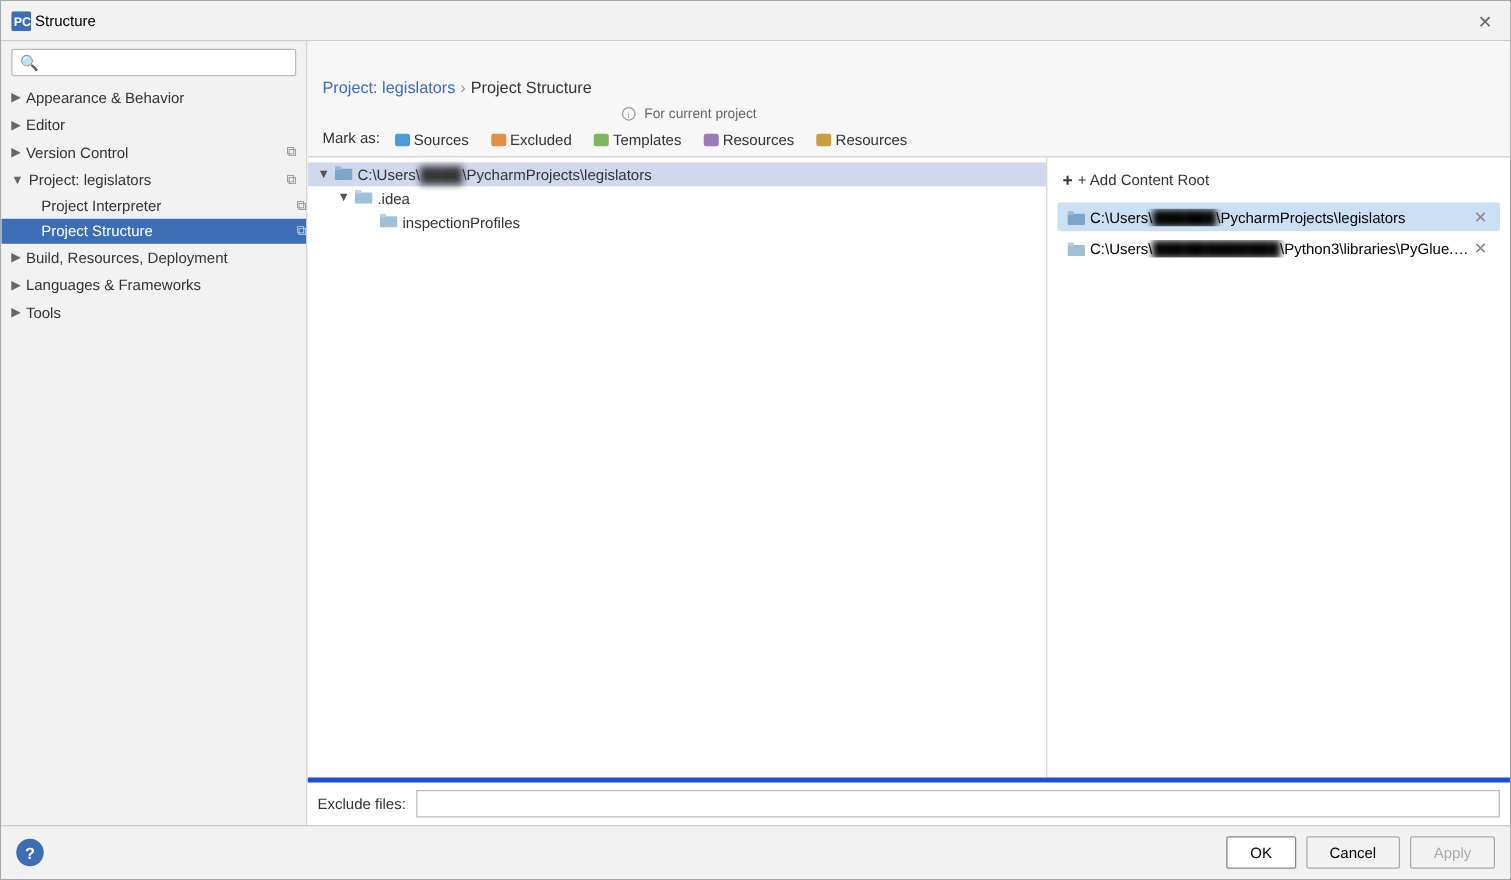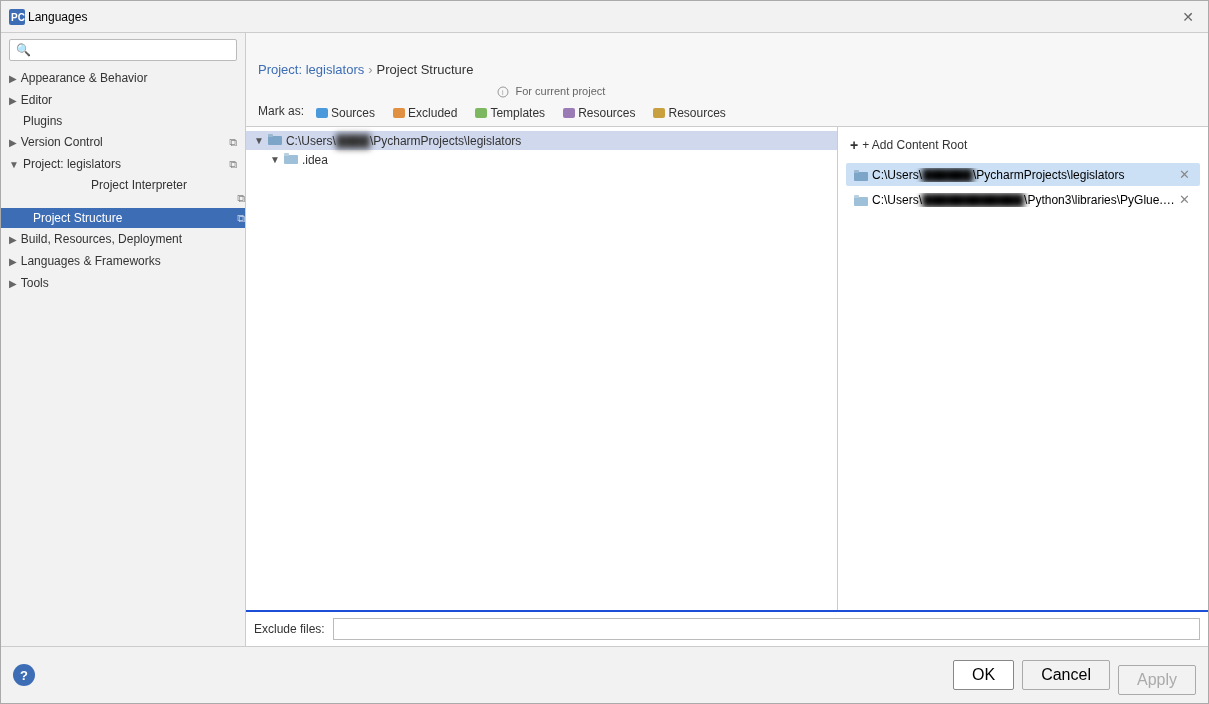--- a/index.html
+++ b/index.html
@@ -237,21 +237,21 @@
       font-size: 13px;
       background: none;
       border: none;
       padding: 0 2px;
     }
     
     .exclude-row {
       display: flex;
       align-items: center;
       padding: 6px 8px;
-      border-top: 2px solid #1d4ed8;
+      border-top: 4px solid #1d4ed8;
       background: white;
       gap: 8px;
     }
     .exclude-label {
       font-size: 12px;
       color: #333;
       white-space: nowrap;
     }
     .exclude-input {
       flex: 1;
@@ -288,87 +288,83 @@
       font-size: 13px;
       font-weight: bold;
       display: flex;
       align-items: center;
       justify-content: center;
     }
     .bottom-btn {
       padding: 5px 18px;
       border: 1px solid #aaa;
       background: #f2f2f2;
-      font-size: 16px;
+      font-size: 12px;
       cursor: pointer;
       border-radius: 2px;
     }
     .bottom-btn.primary {
       background: white;
       border: 1px solid #888;
     }
     .bottom-btn.disabled {
       color: #aaa;
       cursor: default;
-      margin-top: 10px;
     }
     .blurred {
       filter: blur(3px);
       display: inline-block;
     }
   </style>
 </head>
 <body>
 
 <div class="window">
 
   <div class="title-bar">
     <div class="title-bar-left">
       <svg width="16" height="16" viewBox="0 0 16 16">
         <rect width="16" height="16" rx="2" fill="#3d6db5"></rect>
         <text x="2" y="12" font-size="10" fill="white" font-weight="bold">PC</text>
       </svg>
-      <span>Languages</span>
+      <span>Structure</span>
     </div>
     <button class="title-bar-close">✕</button>
   </div>
 
   <div class="main-content">
 
     <div class="sidebar">
       <input class="search-box" type="text" placeholder="🔍" style="">
 
       <div class="sidebar-item parent">
         <span class="arrow">▶</span>
         <span>Appearance &amp; Behavior</span>
       </div>
 
 
       <div class="sidebar-item parent">
         <span class="arrow">▶</span>
         <span>Editor</span>
       </div>
 
-      <div class="sidebar-child">
-        <span>Plugins</span>
-      </div>
 
       <div class="sidebar-item parent">
         <span class="arrow">▶</span>
         <span>Version Control</span>
         <span class="copy-icon">⧉</span>
       </div>
 
       <div class="sidebar-item parent">
         <span class="arrow">▼</span>
         <span>Project: legislators</span>
         <span class="copy-icon">⧉</span>
       </div>
 
-      <div class="sidebar-child" style="padding-left:32px;flex-direction:column;">
+      <div class="sidebar-child" style="padding-left:32px;">
         <span>Project Interpreter</span>
         <span class="copy-icon">⧉</span>
       </div>
 
       <div class="sidebar-child active" style="padding-left:32px;">
         <span>Project Structure</span>
         <span class="copy-icon" style="color:rgba(255,255,255,0.7)">⧉</span>
       </div>
 
       <div class="sidebar-item parent">
@@ -446,20 +442,29 @@
             <span class="tree-arrow">▼</span>
             <span style="margin-right:4px;">
               <svg width="14" height="12" viewBox="0 0 14 12">
                 <rect x="0" y="3" width="14" height="9" rx="1" fill="#9ec0d8"></rect>
                 <rect x="0" y="1" width="5" height="3" rx="1" fill="#b8d0e0"></rect>
               </svg>
             </span>
             <span>.idea</span>
           </div>
 
+          <div class="tree-row tree-indent-2">
+            <span style="margin-right:4px;margin-left:14px;">
+              <svg width="14" height="12" viewBox="0 0 14 12">
+                <rect x="0" y="3" width="14" height="9" rx="1" fill="#9ec0d8"></rect>
+                <rect x="0" y="1" width="5" height="3" rx="1" fill="#b8d0e0"></rect>
+              </svg>
+            </span>
+            <span>inspectionProfiles</span>
+          </div>
         </div>
 
         <div class="content-roots-panel">
           <button class="add-content-root-btn">
             <span style="font-size:14px;font-weight:bold;">+</span>
             <span>+ Add Content Root</span>
           </button>
 
           <div class="content-root-item highlighted">
             <svg width="14" height="12" viewBox="0 0 14 12" style="margin-right:4px;flex-shrink:0;">

